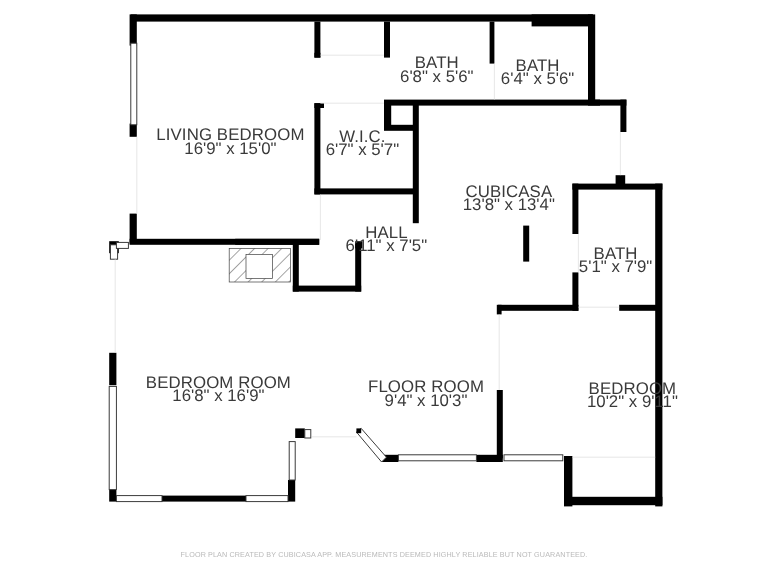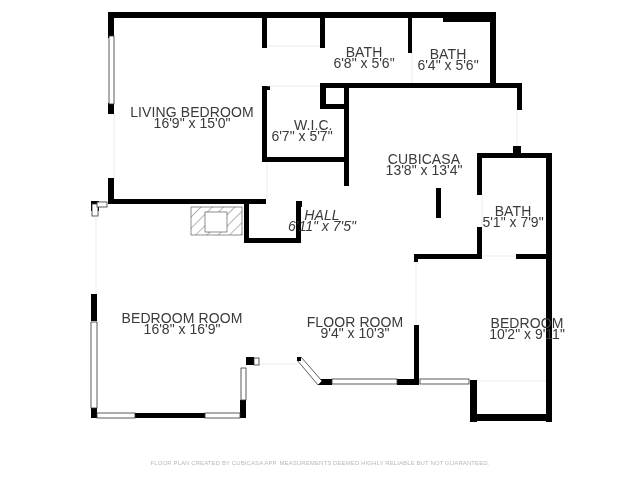--- a/index.html
+++ b/index.html
@@ -122,29 +122,29 @@
   <span class="dim">16'9" x 15'0"</span>
 </div>
 <div class="label" style="left:364px; top:47px;">
   <span class="name">BATH</span>
   <span class="dim">6'8" x 5'6"</span>
 </div>
 <div class="label" style="left:448px; top:49px;">
   <span class="name">BATH</span>
   <span class="dim">6'4" x 5'6"</span>
 </div>
-<div class="label" style="left:302px; top:120px;text-align:right;">
+<div class="label" style="left:302px; top:108px;">
   <span class="name">W.I.C.</span>
   <span class="dim">6'7" x 5'7"</span>
 </div>
 <div class="label" style="left:424px; top:154px;">
   <span class="name">CUBICASA</span>
   <span class="dim">13'8" x 13'4"</span>
 </div>
-<div class="label" style="left:322px; top:210px;font-style:italic;">
+<div class="label" style="left:322px; top:188px;">
   <span class="name">HALL</span>
   <span class="dim">6'11" x 7'5"</span>
 </div>
 <div class="label" style="left:513px; top:206px;">
   <span class="name">BATH</span>
   <span class="dim">5'1" x 7'9"</span>
 </div>
 <div class="label" style="left:182px; top:313px;">
   <span class="name">BEDROOM ROOM</span>
   <span class="dim">16'8" x 16'9"</span>

